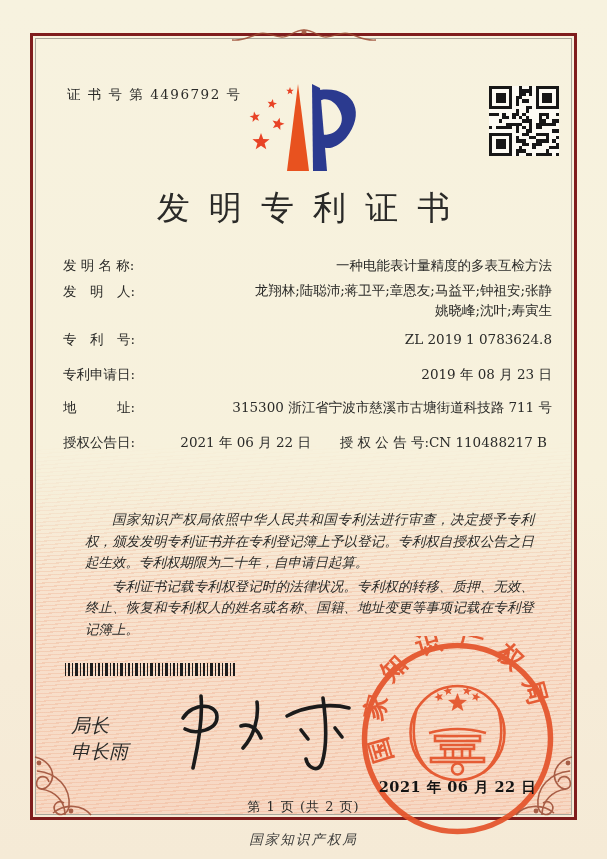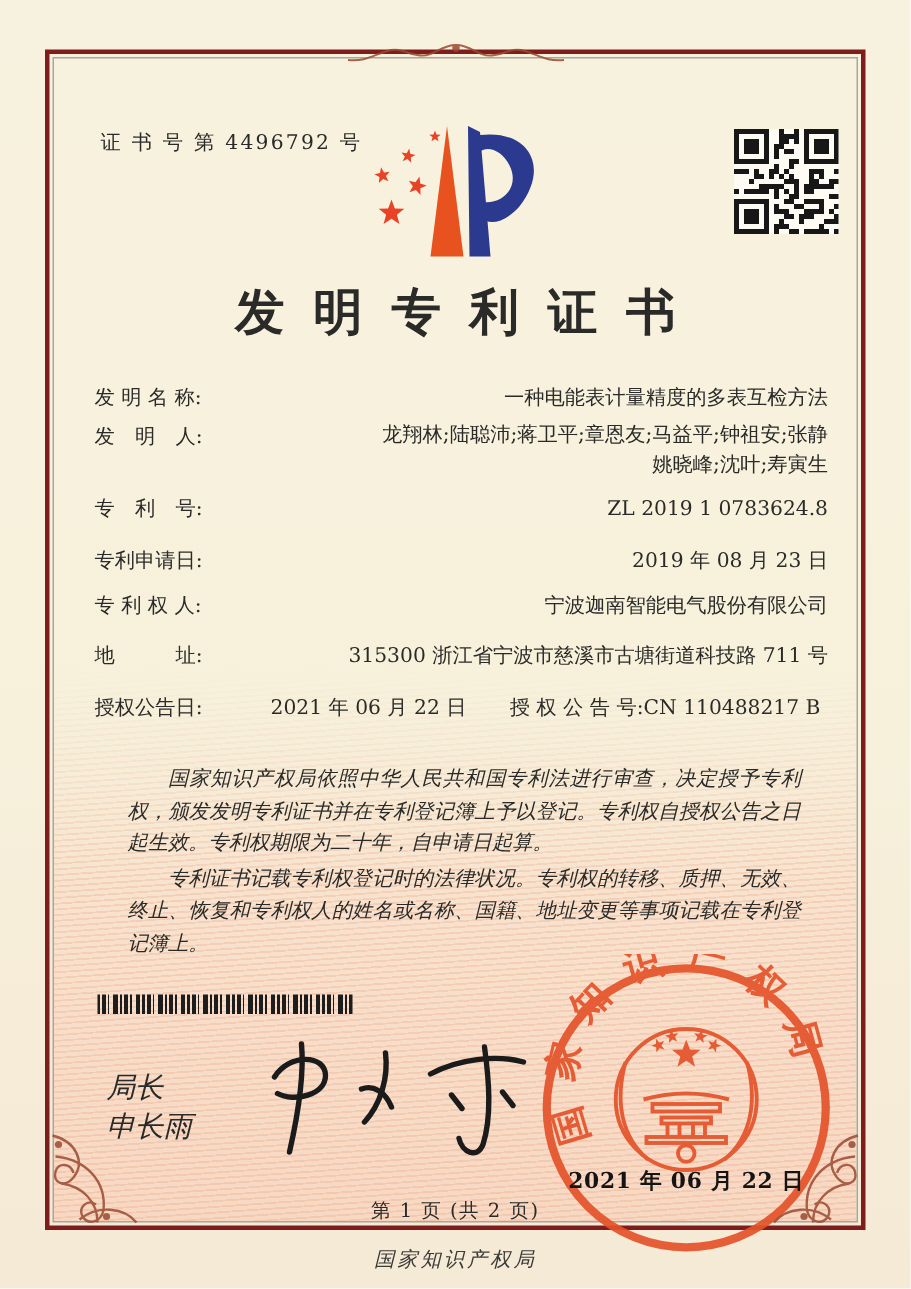--- a/index.html
+++ b/index.html
@@ -22,21 +22,21 @@
       linear-gradient(180deg,rgba(250,224,206,0) 0%,rgba(249,218,198,.55) 40%,rgba(247,211,190,.8) 100%);
     -webkit-mask-image:linear-gradient(180deg,transparent 0,#000 38%);
     mask-image:linear-gradient(180deg,transparent 0,#000 38%);
     pointer-events:none;
   }
   .cert-no{position:absolute;left:34px;top:50px;font-size:13.5px;letter-spacing:1.5px;}
   .logo{position:absolute;left:208px;top:42px;}
   .qr{position:absolute;left:456px;top:50px;}
   .title{
     position:absolute;left:0;top:150px;width:100%;text-align:center;
-    font-size:33px;font-weight:700;letter-spacing:.58em;text-indent:.58em;
+    font-size:33px;font-weight:400;letter-spacing:.58em;text-indent:.58em;
   }
   .fields{position:absolute;left:30px;top:218px;right:22px;font-size:13.5px;}
   .frow{display:flex;line-height:22px;}
   .frow .lbl{flex:0 0 92px;white-space:pre;}
   .frow .val{flex:1;text-align:right;}
   .val2col{display:flex;}
   .val2col .v1{flex:0 0 156px;}
   .val2col .lbl2{flex:0 0 118px;white-space:pre;}
   .inv-lines div{line-height:20px;}
   .body-text{
@@ -329,24 +329,20 @@
       </span>
     </div>
     <div class="frow" style="margin-top:8px;">
       <span class="lbl">专　利　号:</span>
       <span class="val">ZL 2019 1 0783624.8</span>
     </div>
     <div class="frow" style="margin-top:13px;">
       <span class="lbl">专利申请日:</span>
       <span class="val">2019 年 08 月 23 日</span>
     </div>
-    <div class="frow" style="margin-top:8px;">
-      <span class="lbl">专 利 权 人:</span>
-      <span class="val">宁波迦南智能电气股份有限公司</span>
-    </div>
     <div class="frow" style="margin-top:11px;">
       <span class="lbl">地　　　址:</span>
       <span class="val">315300 浙江省宁波市慈溪市古塘街道科技路 711 号</span>
     </div>
     <div class="frow" style="margin-top:13px;">
       <span class="lbl">授权公告日:</span>
       <span class="val val2col">
         <span class="v1">2021 年 06 月 22 日</span>
         <span class="lbl2">授 权 公 告 号:</span>
         <span>CN 110488217 B</span>

